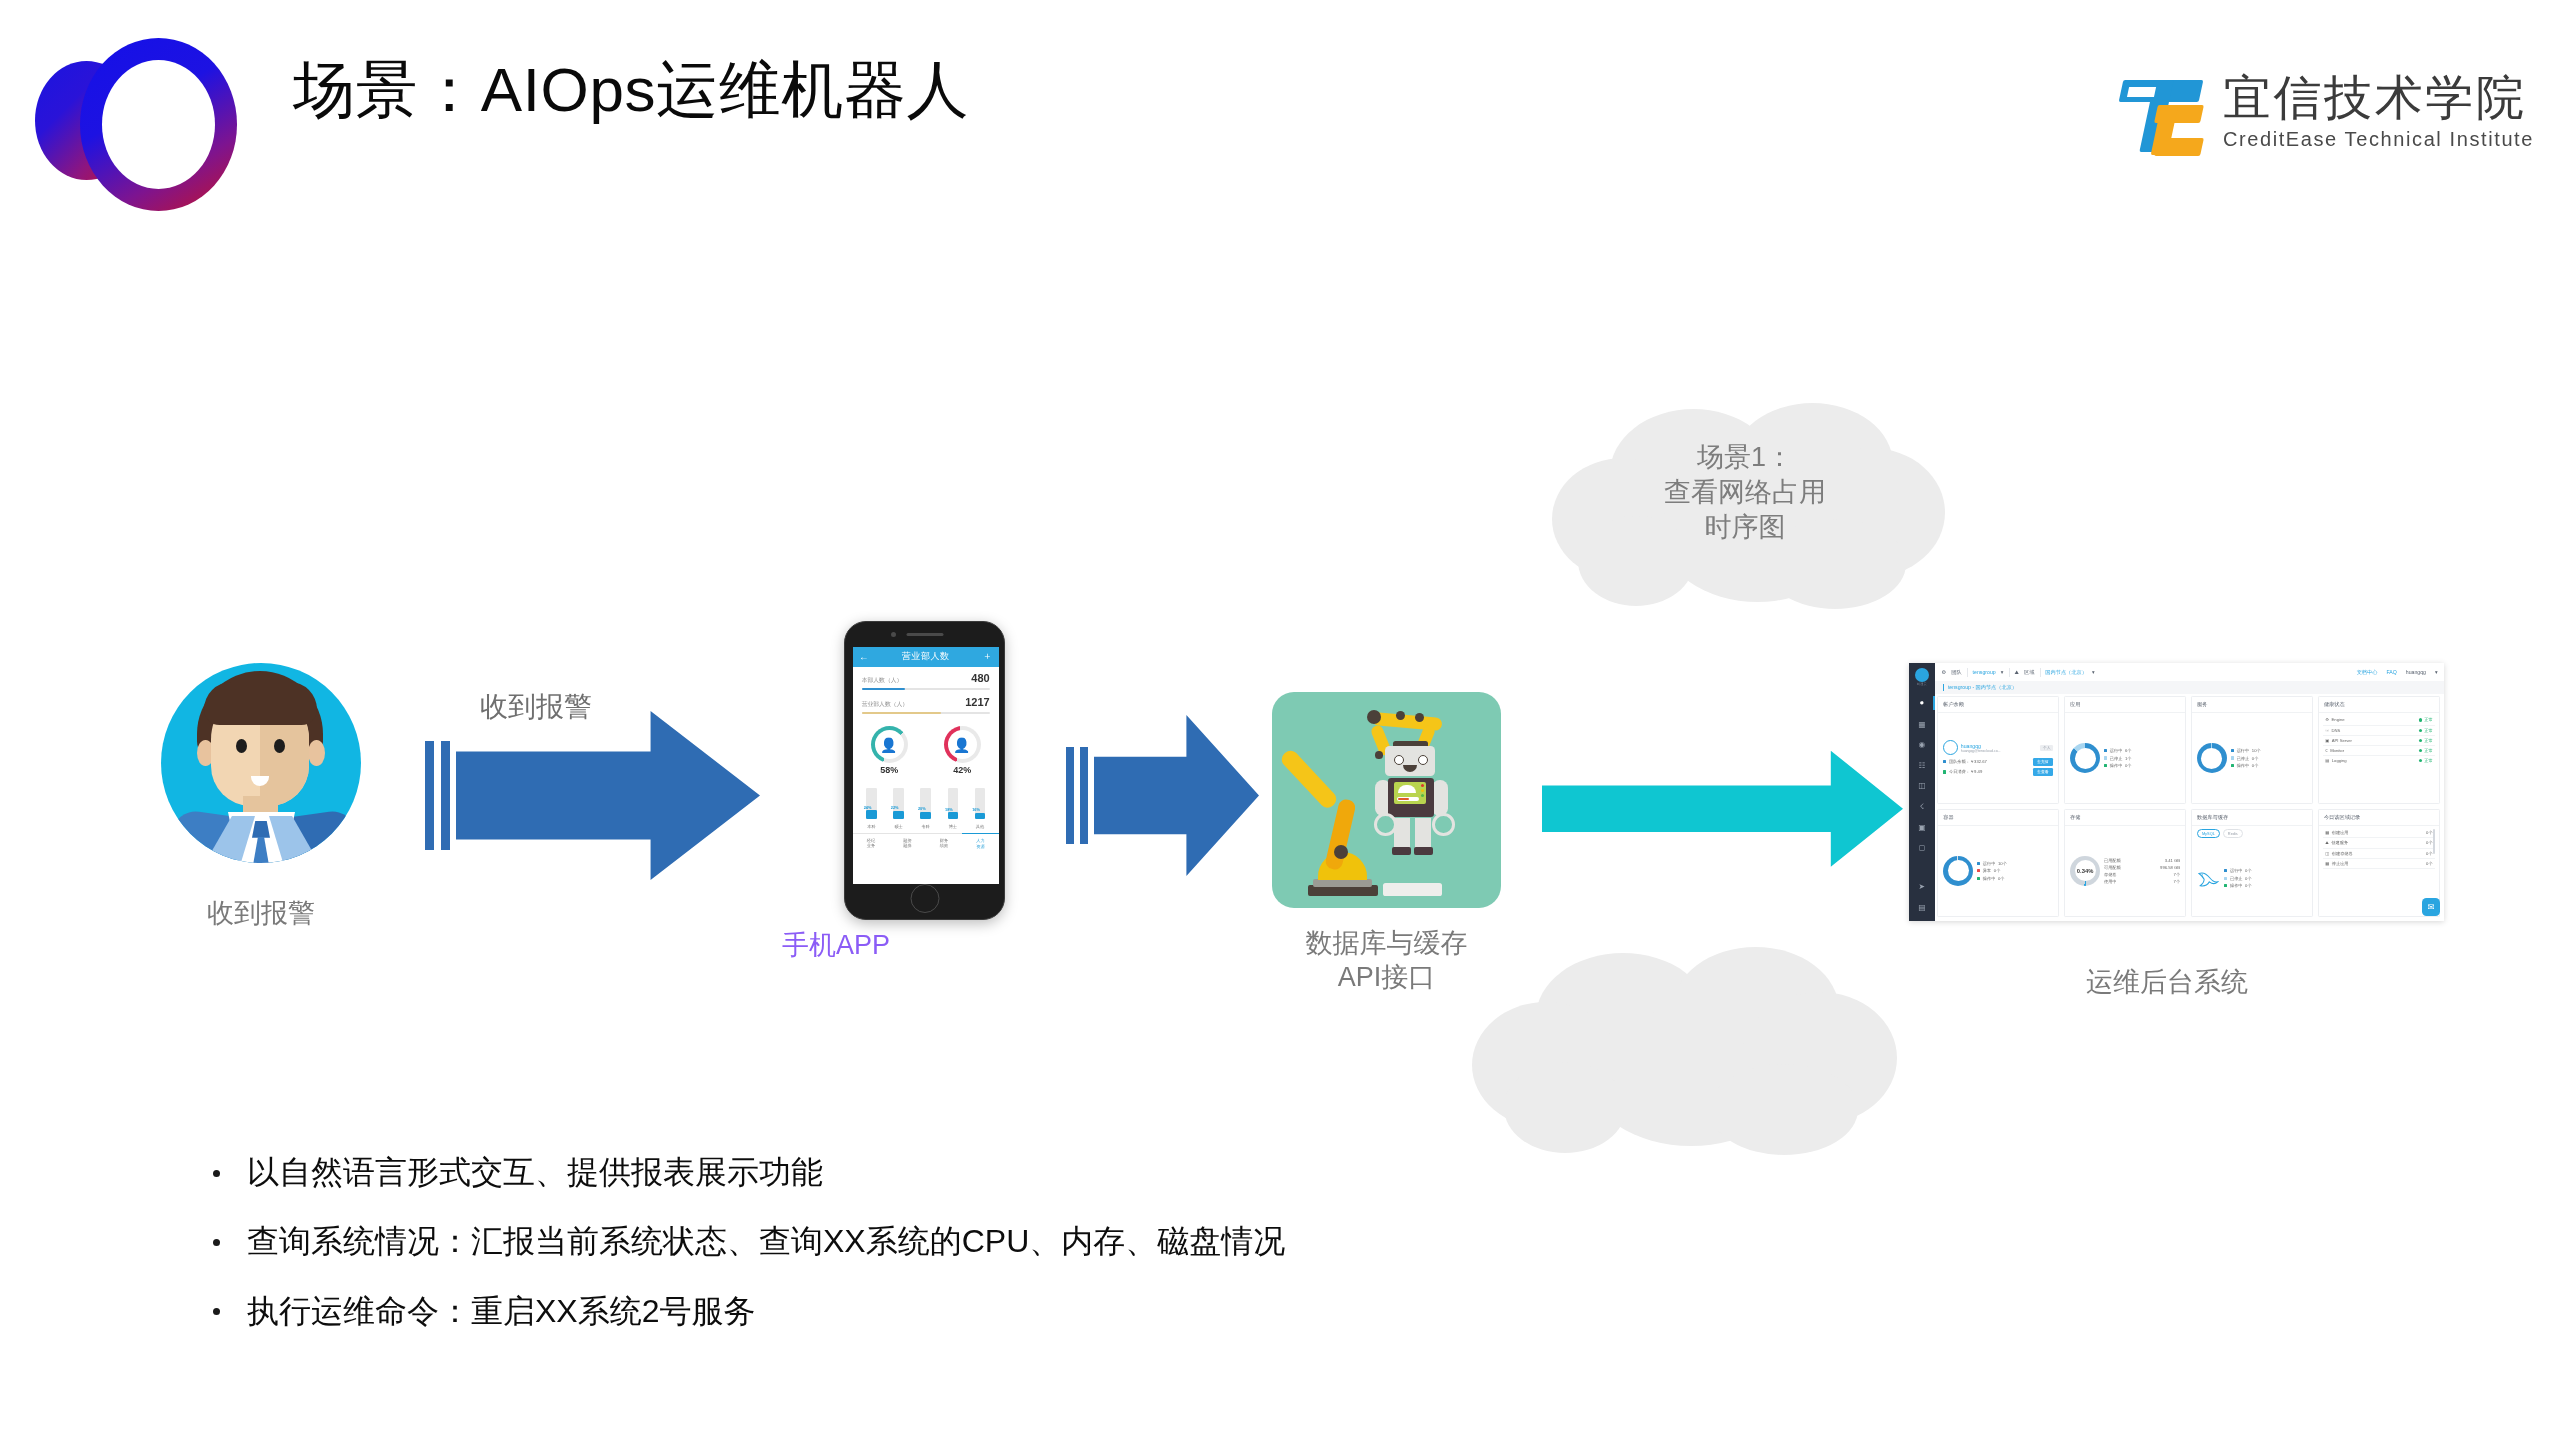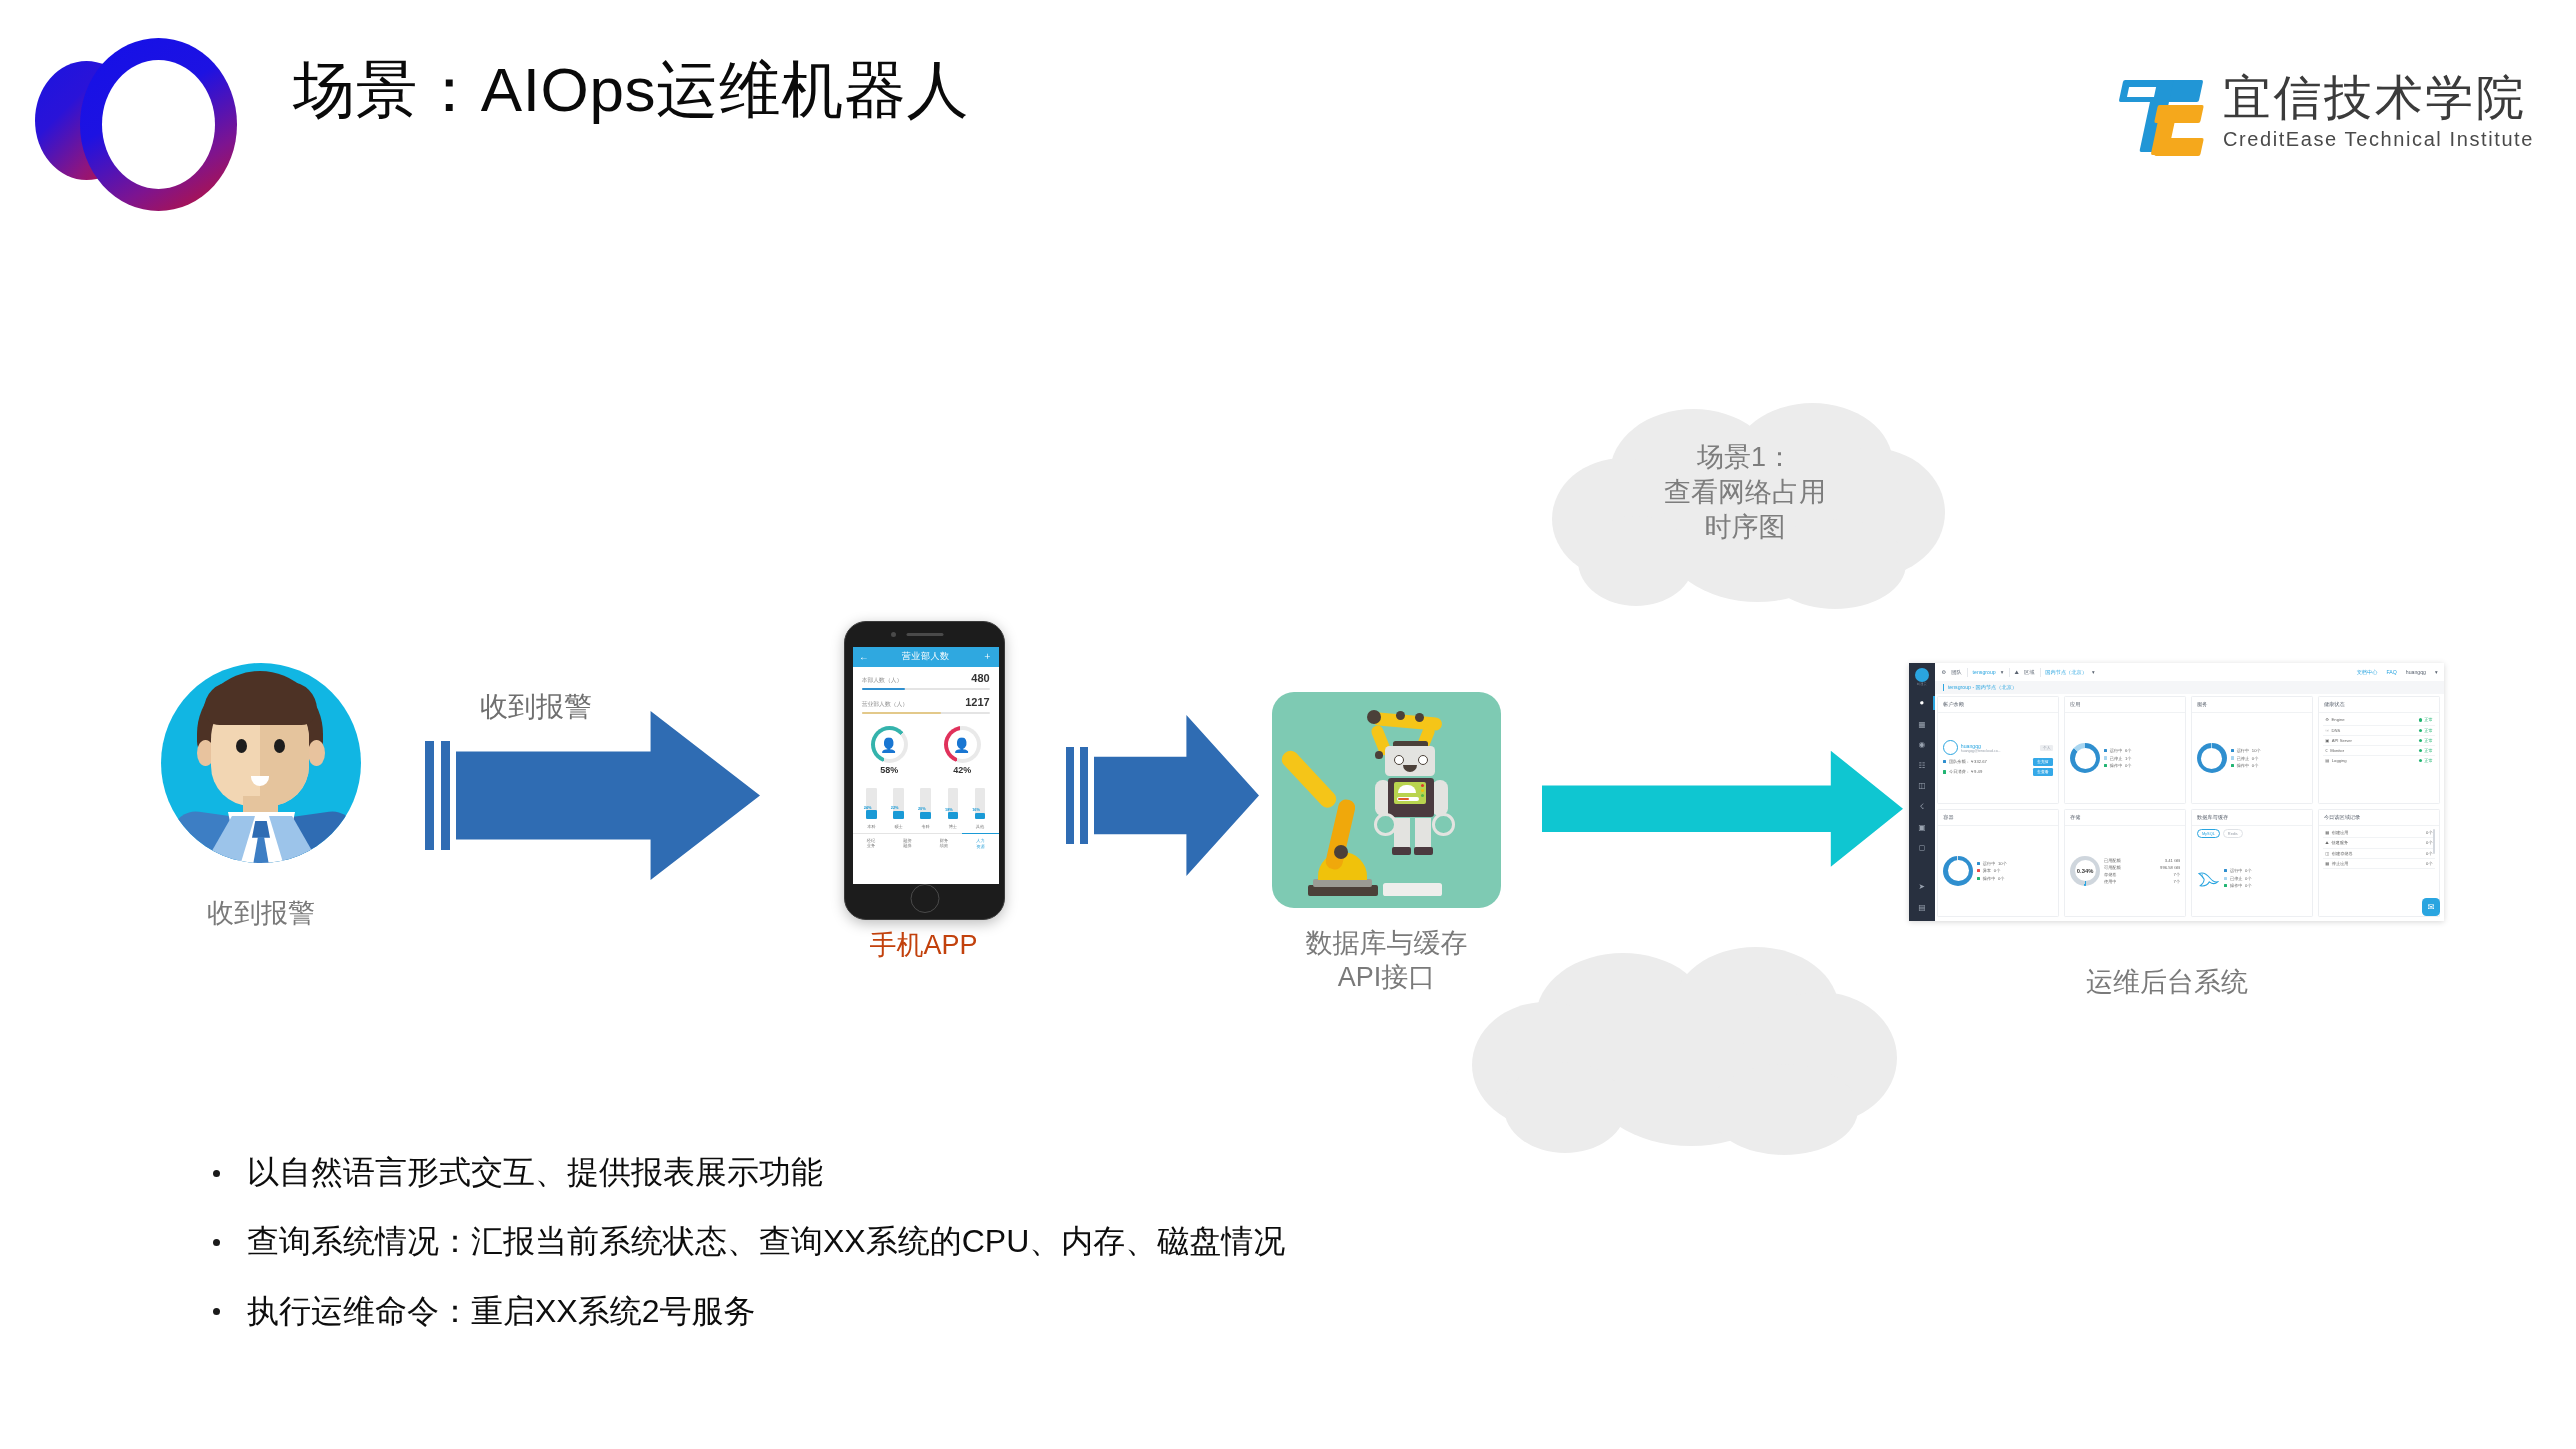--- a/index.html
+++ b/index.html
@@ -203,21 +203,21 @@
   #phone .bcol{width:13px;text-align:center;position:relative;height:100%;}
   #phone .btrack{position:absolute;left:1.3px;bottom:10.3px;width:10.3px;height:31px;background:#e8e8e8;border-radius:1.3px;}
   #phone .bfill{position:absolute;left:1.3px;width:10.3px;background:#1a9ad6;border-radius:1.3px;}
   #phone .bpct{position:absolute;left:-1.3px;font-size:3.9px;color:#1a9ad6;font-weight:bold;}
   #phone .blab{position:absolute;bottom:0;left:0;width:100%;font-size:4.2px;color:#777;}
   #phone .tabs{
     display:flex;border-top:0.6px solid #e4e4e4;margin-top:3.9px;
   }
   #phone .tab{flex:1;text-align:center;font-size:4.2px;color:#777;line-height:1.35;padding:3.9px 0 4.5px 0;}
   #phone .tab.active{color:#1a9ad6;border-top:1.3px solid #1a9ad6;margin-top:-0.6px;}
-  #phone-label{left:782px;top:927px;width:283px;text-align:center;font-size:27px;color:#c2410c;}
+  #phone-label{left:782px;top:927px;width:283px;text-align:left;font-size:27px;color:#8b5cf6;}
 
   
   #robot{left:1272px;top:692px;width:229px;height:216px;}
   #robot .tile{
     position:absolute;inset:0;background:#7ecab3;border-radius:22px;overflow:hidden;
   }
   #robot .arm-base{position:absolute;left:36px;bottom:11.6px;width:70px;height:11px;background:#4b4039;border-radius:1.9px;}
   #robot .arm-base2{position:absolute;left:41px;bottom:21px;width:59px;height:8.4px;background:#9b9b94;border-radius:1.9px;}
   #robot .arm-dome{position:absolute;left:46px;bottom:28px;width:49px;height:28px;background:#f0c20b;border-radius:24.5px 24.5px 0 0;}
   #robot .arm-low{

